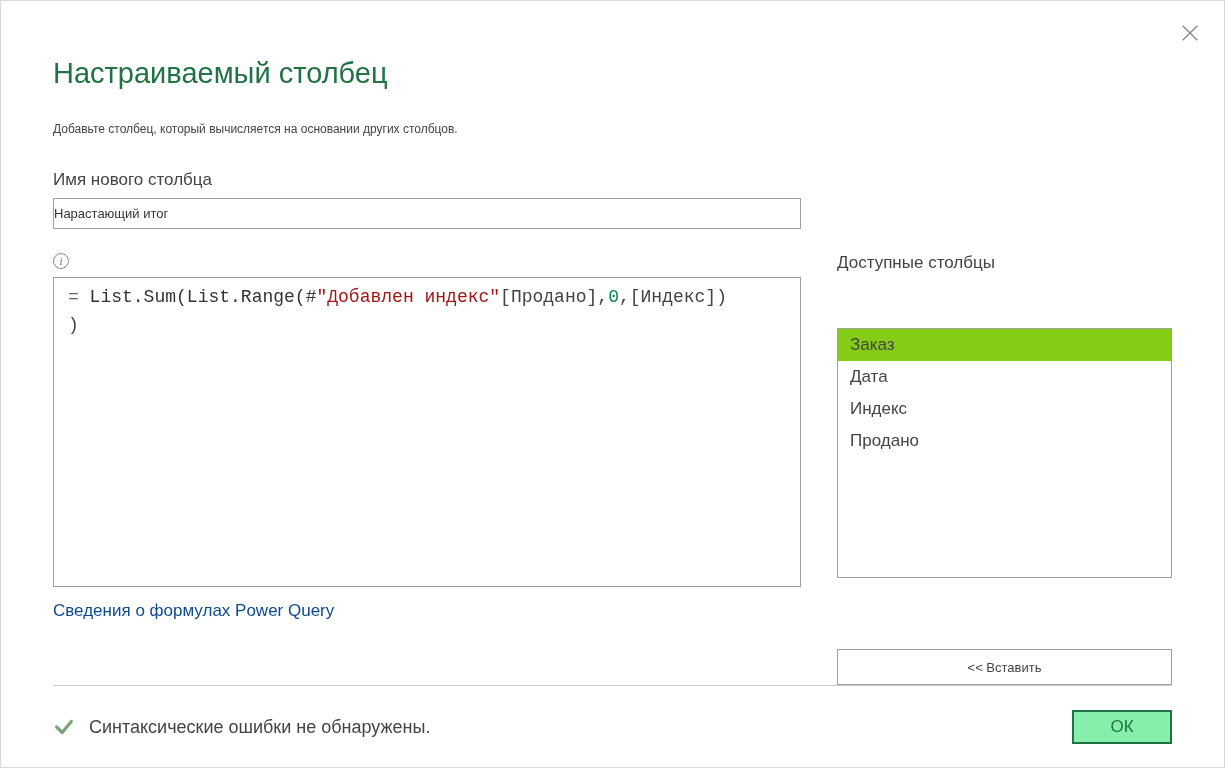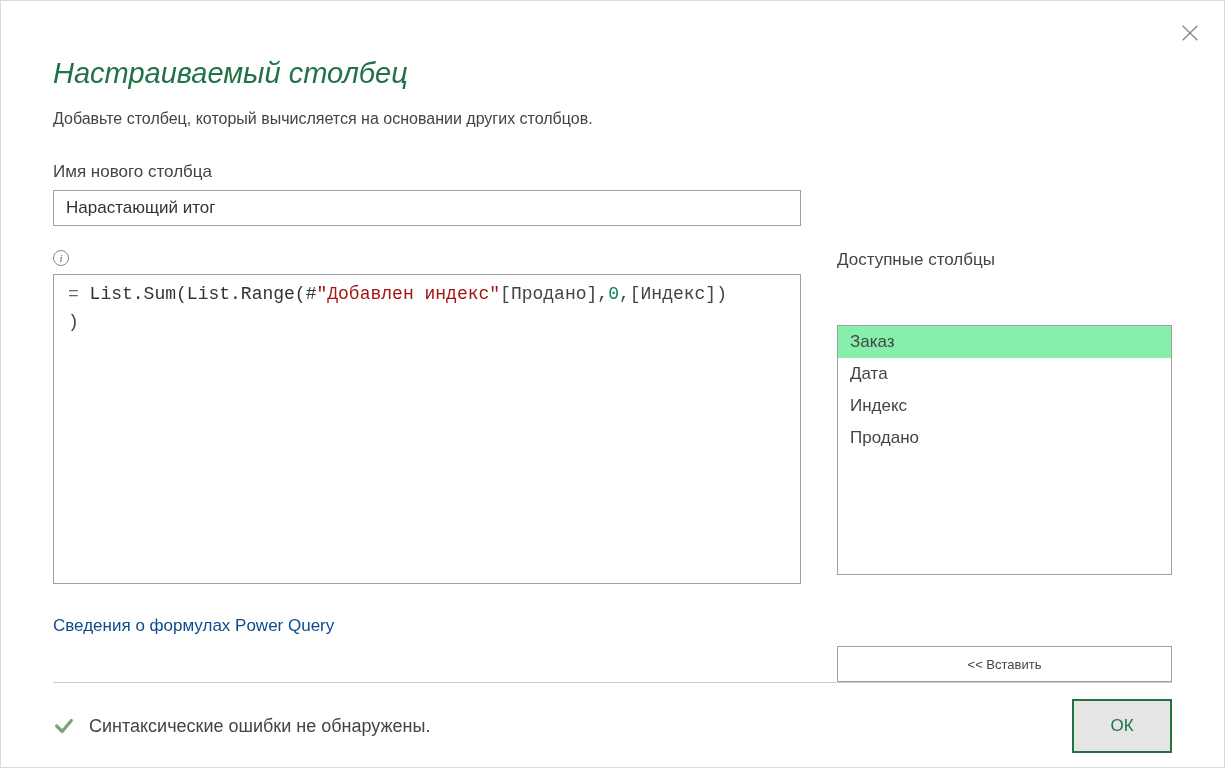--- a/index.html
+++ b/index.html
@@ -41,25 +41,24 @@
     }
     .close-btn svg {
       width: 22px;
       height: 22px;
     }
     .title {
       font-size: 29px;
       font-weight: 400;
       color: #217346;
       margin-top: 38px;
-      margin-bottom: 20px;
-      font-style: italic;
+      margin-bottom: 32px;
     }
     .subtitle {
-      font-size: 16px;
+      font-size: 12px;
       color: #444;
       margin-bottom: 34px;
     }
     .label {
       font-size: 17px;
       color: #444;
       margin-bottom: 8px;
       display: flex;
       align-items: center;
       gap: 8px;
@@ -73,22 +72,22 @@
       align-items: center;
       justify-content: center;
       font-size: 11px;
       color: #666;
       font-style: italic;
       font-family: Georgia, serif;
       cursor: help;
     }
     .name-input {
       width: 748px;
-      padding: 7px 12px;
-      font-size: 17px;
+      padding: 7px 0;
+      font-size: 13px;
       border: 1px solid #a0a0a0;
       color: #333;
       outline: none;
       font-family: inherit;
       margin-bottom: 24px;
     }
     .content-row {
       display: flex;
       gap: 36px;
       align-items: flex-start;
@@ -111,21 +110,21 @@
     }
     .tok-eq { color: #666; }
     .tok-ident { color: #333; }
     .tok-hash { color: #333; }
     .tok-str { color: #a31515; }
     .tok-num { color: #098658; }
     .tok-brk { color: #444; }
     .formula-link {
       color: #0e4a8e;
       font-size: 17px;
-      margin-top: 32px;
+      margin-top: 14px;
       cursor: pointer;
     }
     .cols-col {
       display: flex;
       flex-direction: column;
       width: 358px;
       gap: 47px;
     }
     .cols-list {
       border: 1px solid #a0a0a0;
@@ -133,61 +132,61 @@
       overflow: auto;
     }
     .col-item {
       padding: 6px 12px;
       font-size: 17px;
       color: #444;
       cursor: pointer;
       user-select: none;
     }
     .col-item.selected {
-      background: #86efac;
+      background: #84cc16;
     }
     .insert-btn {
       margin-top: 24px;
       height: 36px;
       border: 1px solid #a0a0a0;
       background: #fff;
       font-size: 13px;
       color: #444;
       cursor: pointer;
       font-family: inherit;
     }
     .footer {
       margin-top: auto;
       display: flex;
       align-items: center;
       justify-content: space-between;
-      padding-top: 16px;
+      padding-top: 24px;
       border-top: 1px solid #ccc;
     }
     .status {
       display: flex;
       align-items: center;
       gap: 14px;
       color: #444;
       font-size: 18px;
     }
     .check-icon {
       width: 22px;
       height: 22px;
       color: #7aa37a;
     }
     .btn-row {
       display: flex;
       gap: 12px;
     }
     .btn {
       min-width: 100px;
-      height: 54px;
+      height: 34px;
       padding: 0 18px;
-      background: #e5e5e5;
+      background: #86efac;
       border: 1px solid #a0a0a0;
       font-size: 17px;
       color: #444;
       cursor: pointer;
       font-family: inherit;
     }
     .btn.primary {
       border: 2px solid #217346;
       color: #217346;
     }

